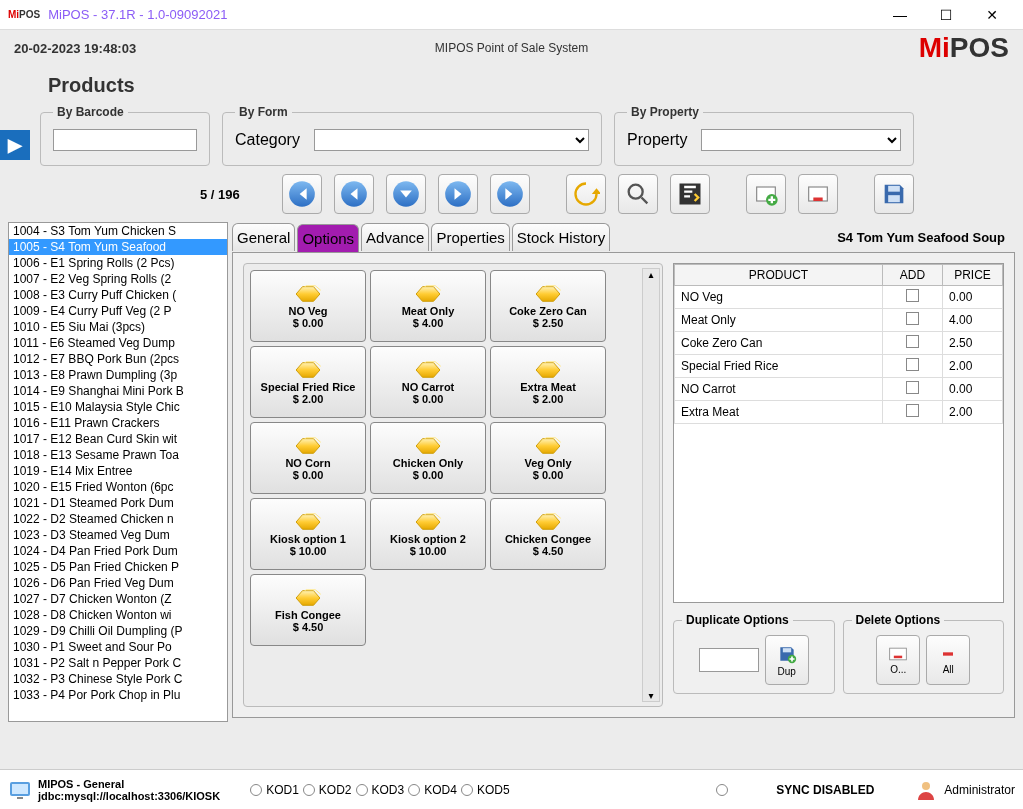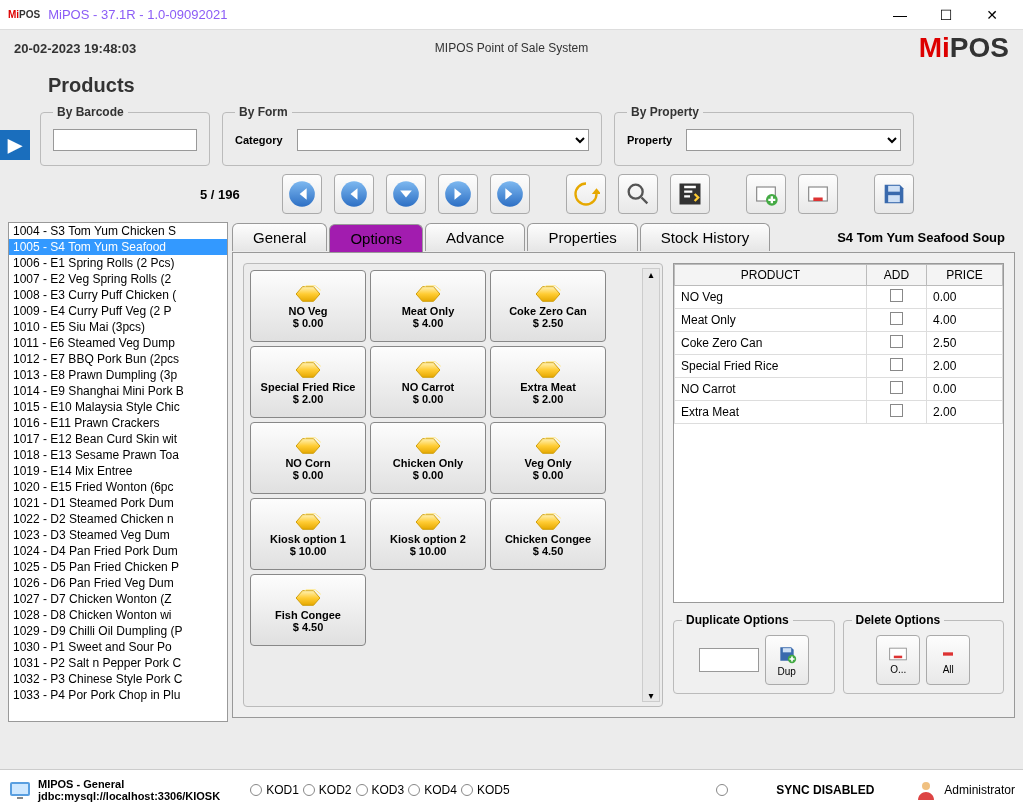--- a/index.html
+++ b/index.html
@@ -23,40 +23,40 @@
 .page-title { font-size: 20px; font-weight: bold; color: #333; padding: 8px 48px; }
 
 .arrow-btn { position: absolute; left: 0; top: 130px; width: 30px; height: 30px; background: #1a6ebd; color: #fff; display: flex; align-items: center; justify-content: center; font-size: 18px; font-weight: bold; }
 
 .filter-row { display: flex; gap: 12px; padding: 0 40px; }
 fieldset.filter { border: 1px solid #bbb; border-radius: 4px; padding: 10px 12px 14px 12px; }
 fieldset.filter legend { font-size: 12px; color: #333; padding: 0 4px; font-weight: bold; }
 .filter.barcode { width: 170px; }
 .filter.form { width: 380px; display: flex; align-items: center; gap: 14px; }
 .filter.property { width: 300px; display: flex; align-items: center; gap: 14px; }
-.filter label { font-size: 11px; font-weight: bold; }
+.filter label { font-size: 16px; font-weight: normal; }
 .filter input[type=text] { width: 100%; height: 22px; border: 1px solid #999; padding: 0 4px; }
 .filter select { flex: 1; height: 22px; border: 1px solid #999; background: #fff; }
 
 .nav-row { display: flex; align-items: center; padding: 8px 40px; gap: 12px; }
 .nav-row .counter { font-size: 13px; font-weight: bold; margin-right: 30px; margin-left: 160px; }
 .nav-btn { width: 40px; height: 40px; border: 1px solid #aaa; border-radius: 4px; background: linear-gradient(#fdfdfd, #e8e8e8); display: flex; align-items: center; justify-content: center; }
 .nav-btn svg { width: 28px; height: 28px; }
 .nav-gap { width: 12px; }
 
 .main-area { display: flex; padding: 0 8px; gap: 4px; }
 
 .product-list-wrap { width: 220px; height: 500px; border: 1px solid #999; background: #fff; overflow: hidden; position: relative; }
 .product-list { overflow-y: scroll; height: 100%; }
 .product-list-item { padding: 1px 4px; font-size: 12px; white-space: nowrap; overflow: hidden; cursor: default; }
 .product-list-item.selected { background: #3399ff; color: #fff; }
 
 .right-panel { flex: 1; }
 .tab-row { display: flex; align-items: center; height: 30px; }
-.tab { padding: 5px 20px; border: 1px solid #999; border-bottom: none; background: linear-gradient(#fdfdfd, #e6e6e6); border-radius: 6px 6px 0 0; margin-right: 2px; font-size: 15px; cursor: default; }
+.tab { padding: 5px 4px; border: 1px solid #999; border-bottom: none; background: linear-gradient(#fdfdfd, #e6e6e6); border-radius: 6px 6px 0 0; margin-right: 2px; font-size: 15px; cursor: default; }
 .tab.active { background: #a21caf; font-weight: normal; position: relative; top: 1px; }
 .tab-row .current-product { margin-left: auto; font-size: 13px; font-weight: bold; margin-right: 10px; }
 
 .tab-content { border: 1px solid #999; background: #f0f0f0; height: 466px; padding: 10px; display: flex; gap: 10px; }
 
 .options-left { width: 420px; display: flex; flex-direction: column; }
 .options-cat-row { display: flex; align-items: center; gap: 16px; margin-bottom: 6px; }
 .options-cat-row label { font-size: 13px; }
 .options-cat-row select { width: 150px; height: 22px; border: 1px solid #999; }
 
@@ -386,21 +386,21 @@
         </div>
       </div>
 
       <div class="options-right">
         <div class="options-table">
           <table>
             <thead>
                 <tr>
               <th>PRODUCT</th>
               <th style="width:60px">ADD</th>
-              <th style="width:76px">PRICE</th>
+              <th style="width:60px">PRICE</th>
             </tr>
               </thead>
             <tbody id="options-tbody">
                 <tr>
                   <td>NO Veg</td>
                   <td class="chk"><span class="chk-box"></span></td>
                   <td>0.00</td>
                 </tr>
                 <tr>
                   <td>Meat Only</td>

